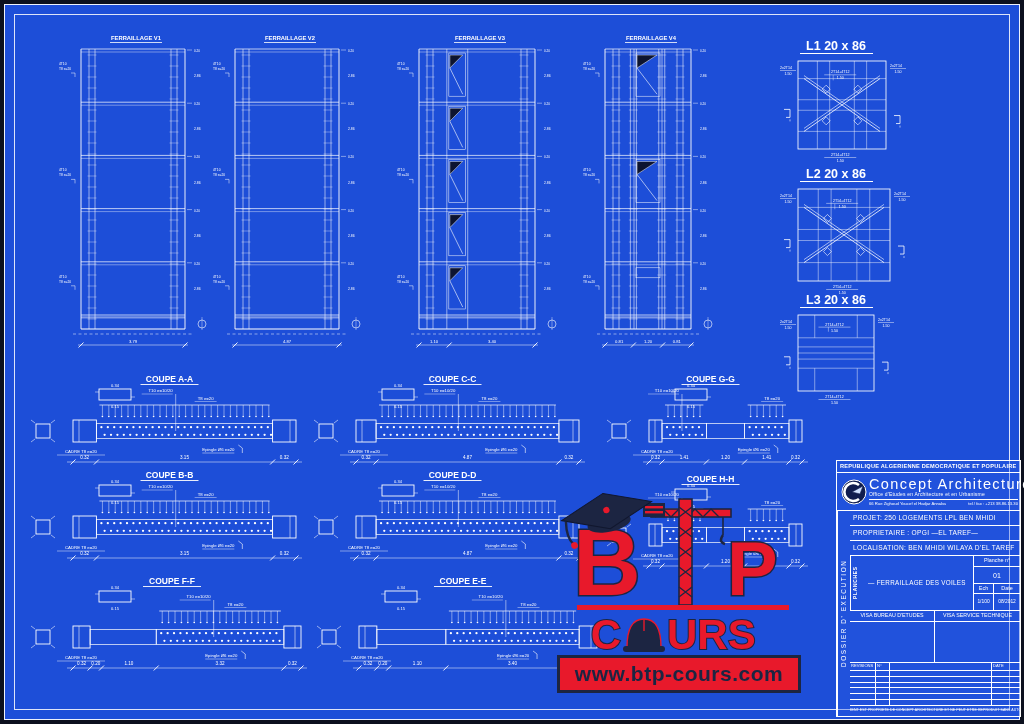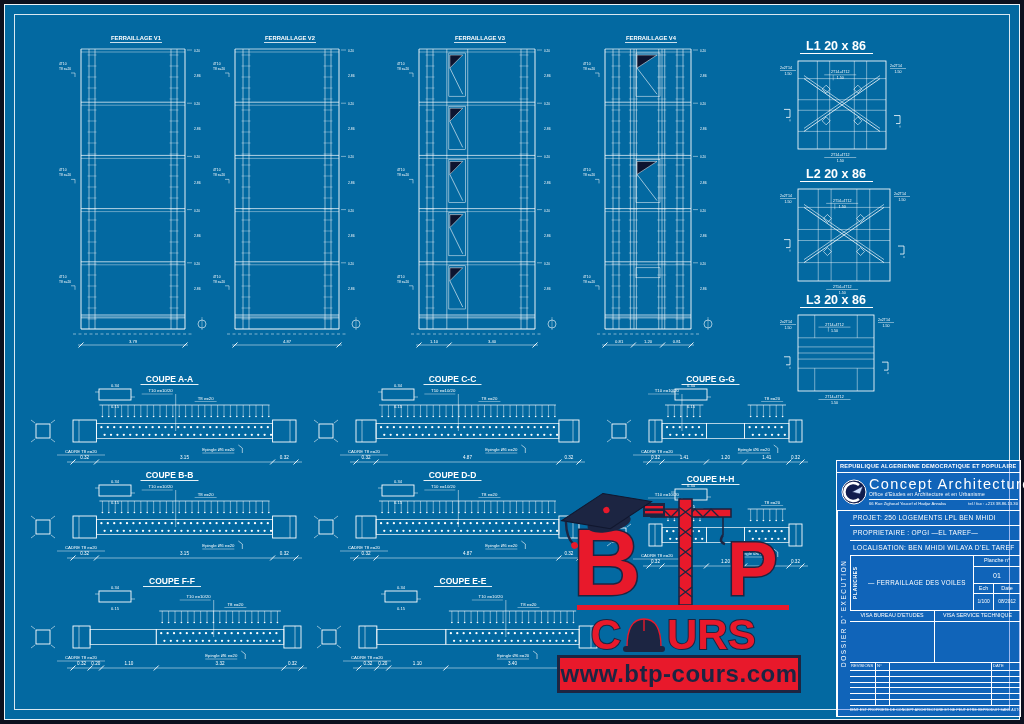--- a/index.html
+++ b/index.html
@@ -1,19 +1,19 @@
 <!DOCTYPE html>
 <html><head>
 <meta charset="utf-8">
 <style>
   html,body{margin:0;padding:0;background:#0c101e;}
   *{box-sizing:border-box;}
   .page{position:relative;width:1024px;height:724px;background:#0c101e;overflow:hidden;
         font-family:"Liberation Sans",sans-serif;color:#fff;}
-  .sheet{position:absolute;left:4px;top:4px;right:4px;bottom:4px;background:#0369a1;
+  .sheet{position:absolute;left:4px;top:4px;right:4px;bottom:4px;background:#1d4ed8;
          border:1.5px solid rgba(255,255,255,.92);}
   .inner-frame{position:absolute;left:9px;top:9px;right:9px;bottom:9px;
          border:1px solid rgba(255,255,255,.85);pointer-events:none;}
   svg.draw{position:absolute;overflow:visible;}
   svg text{font-family:"Liberation Sans",sans-serif;}
 
   
   .tb{position:absolute;left:831px;top:455px;width:185px;height:257px;
       border:1px solid #fff;font-size:7px;line-height:1;background:rgba(43,93,228,.35);}
   .tb-r1{height:12px;border-bottom:1px solid #fff;display:flex;align-items:center;
@@ -58,21 +58,21 @@
   .rev-row:last-child{border-bottom:none;}
   .rev-row span{border-right:1px solid #fff;}
   .rev-row span:last-child{border-right:none;}
   .tb-note{flex:1;display:flex;align-items:center;justify-content:center;font-size:3.5px;letter-spacing:.1px;white-space:nowrap;overflow:hidden;}
 
   
   .wm{position:absolute;left:550px;top:486px;width:250px;height:206px;z-index:5;}
   .wm-line{position:absolute;left:22px;top:114px;width:212px;height:4.5px;background:#e8192b;}
   .wm-banner{position:absolute;left:2px;top:164px;width:244px;height:38px;background:#e8192b;
       border:3.5px solid #1c2542;display:flex;align-items:center;justify-content:center;
-      font-size:24px;font-weight:bold;color:#1c2542;letter-spacing:.5px;}
+      font-size:21px;font-weight:bold;color:#1c2542;letter-spacing:.5px;}
 </style>
 </head>
 <body>
 
 <div class="page">
   <div class="sheet">
     <div class="inner-frame"></div>
     <div id="drawings">
         <svg class="draw" viewBox="0 0 158 338" width="158" height="338" style="left: 52px; top: 26px;">
           <text x="79" y="9" fill="#fff" font-size="5.8" text-anchor="middle" font-weight="bold">FERRAILLAGE V1</text>

